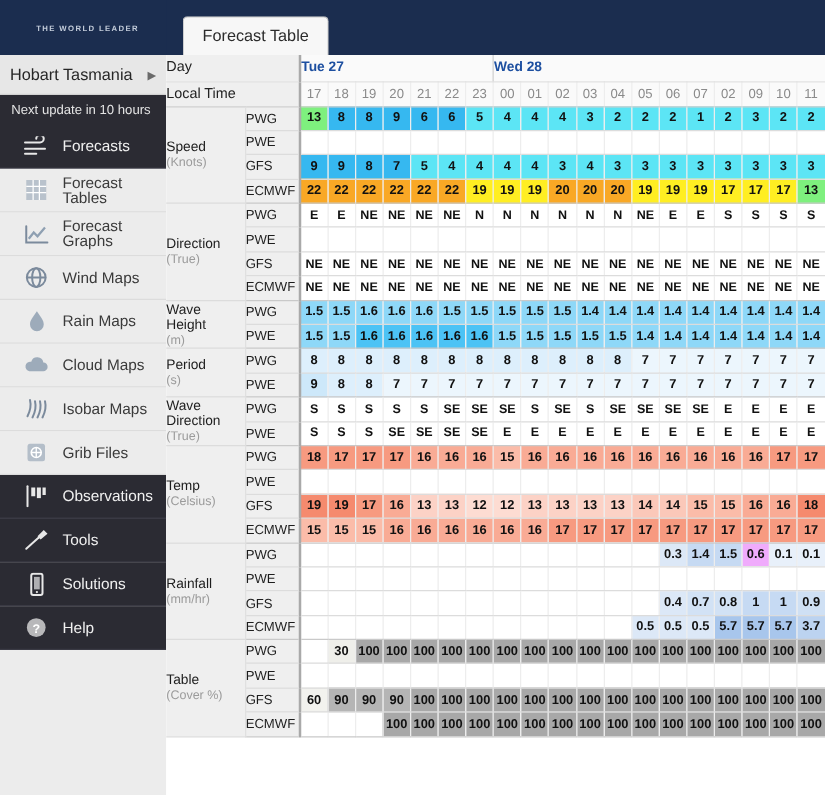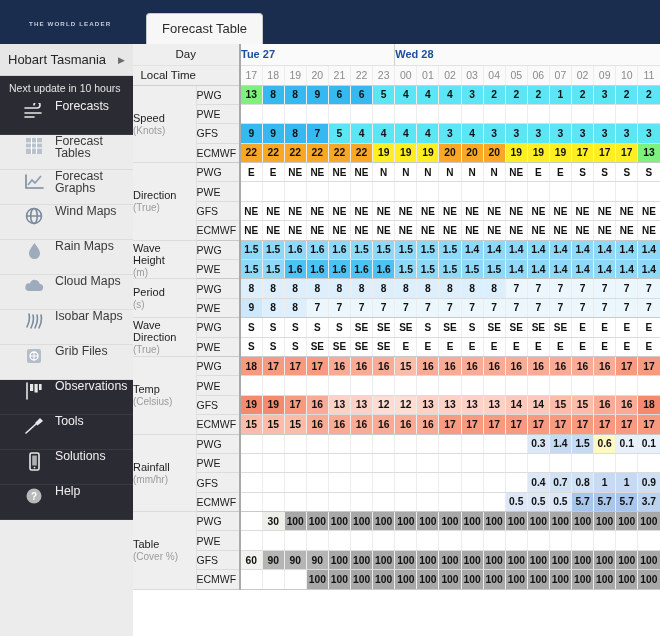--- a/index.html
+++ b/index.html
@@ -56,21 +56,21 @@
     padding: 0 8px; border-bottom: 1px solid #d2d2d2; cursor: pointer;
   }
   .loc-name { font-size: 13px; color: #262626; flex: 1; }
   .loc-arrow { font-size: 9px; color: #6a6a6a; }
   .update-row {
     height: 24px; background: #2b2b33; color: #e4e4e4; font-size: 10.5px;
     display: flex; align-items: center; padding-left: 9px;
   }
   .menu { flex: 1; display: flex; flex-direction: column; }
   .mi {
-    height: 35px; display: flex; padding-left: 22px;
+    height: 35px; display: flex; align-items: center; padding-left: 17px;
     font-size: 12.3px; color: #3a3a3a; border-bottom: 1px solid #dcdcdc;
     background: #ececec; cursor: pointer; flex: none;
   }
   .mi.dark { background: #2b2b33; color: #f0f0f0; border-bottom: 1px solid #3a3a44; }
   .mi .ic {
     width: 24px; height: 22px; margin-right: 9px; flex: none;
     display: flex; align-items: center; justify-content: center;
   }
   .mi .ic svg { display: block; }
   .mi-label { line-height: 1; }
@@ -78,21 +78,21 @@
   
   .main { flex: 1; min-width: 0; background: #fff; display: flex; flex-direction: column; }
   table.ft { border-collapse: collapse; table-layout: fixed; width: 527px; }
   table.ft td, table.ft th { padding: 0; margin: 0; }
 
   .c-grp { width: 63px; background: #efefef; border-right: 1px solid #e0e0e0;
            font-size: 11px; color: #1d1d1d; text-align: left; padding-left: 7px; vertical-align: middle; }
   .c-grp .sub { color: #9b9b9b; font-size: 10px; display: block; margin-top: 1px; }
   .c-mod { width: 44px; background: #efefef; border-right: 2px solid #a9a9a9;
            font-size: 10.5px; color: #1d1d1d; text-align: left; padding-left: 6px; vertical-align: middle; }
-  .c-lbl { background: #efefef; font-size: 11.5px; color: #222; text-align: right; padding-left: 7px; }
+  .c-lbl { background: #efefef; font-size: 11.5px; color: #222; text-align: left; padding-left: 7px; }
 
   .hr-day td { height: 21px; border-bottom: 1px solid #e2e2e2; }
   .dayhdr { font-size: 11px; font-weight: bold; color: #1d4fa0; text-align: left;
             padding-left: 5px; background: #fafafa; border-right: 1px solid #cfcfcf; }
   .hr-time td { height: 20px; border-bottom: 1px solid #cfcfcf; }
   .th-hr { font-size: 10.5px; color: #8a8a8a; text-align: center; background: #fafafa;
            border-right: 1px solid #ededed; }
   .th-hr.daysep { border-left: 1px solid #cfcfcf; }
 
   .cell { height: 19.4px; text-align: center; font-size: 10.3px; font-weight: bold;
@@ -709,21 +709,21 @@
               <td class="cell empty"></td>
               <td class="cell daysep empty"></td>
               <td class="cell empty"></td>
               <td class="cell empty"></td>
               <td class="cell empty"></td>
               <td class="cell empty"></td>
               <td class="cell empty"></td>
               <td class="cell" style="background:#dce8f7">0.3</td>
               <td class="cell" style="background:#c6daf3">1.4</td>
               <td class="cell" style="background:#c6daf3">1.5</td>
-              <td class="cell" style="background:#fef9c3">0.6</td>
+              <td class="cell" style="background:#f0abfc">0.6</td>
               <td class="cell" style="background:#e8f0fa">0.1</td>
               <td class="cell" style="background:#e8f0fa">0.1</td>
             </tr>
             <tr class="rowend">
               <td class="c-mod">PWE</td>
               <td class="cell empty"></td>
               <td class="cell empty"></td>
               <td class="cell empty"></td>
               <td class="cell empty"></td>
               <td class="cell empty"></td>

